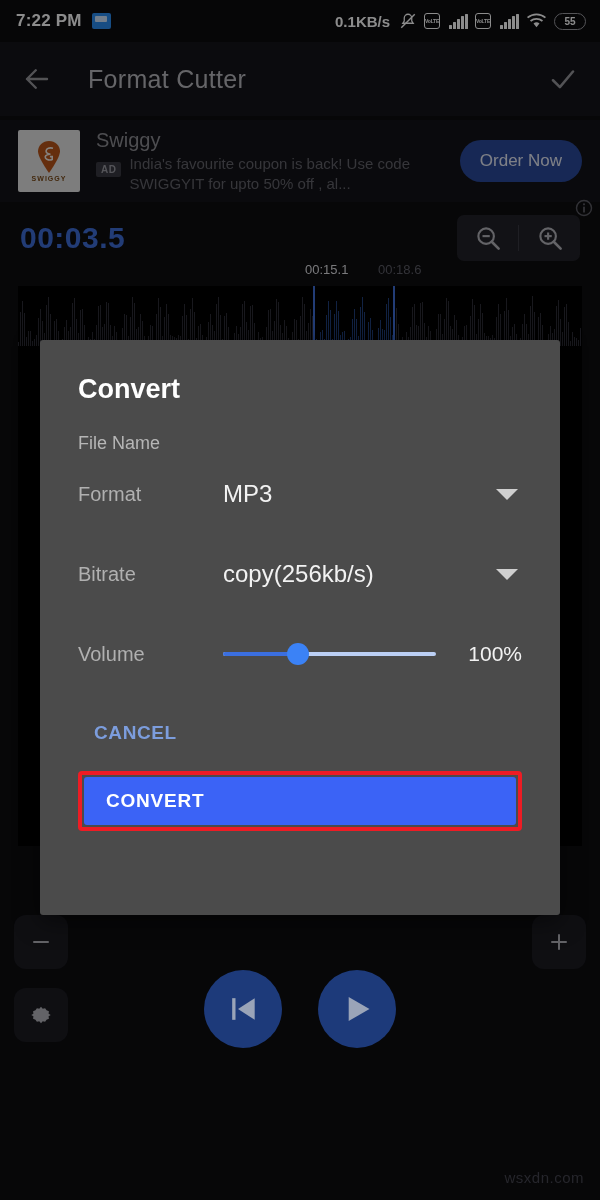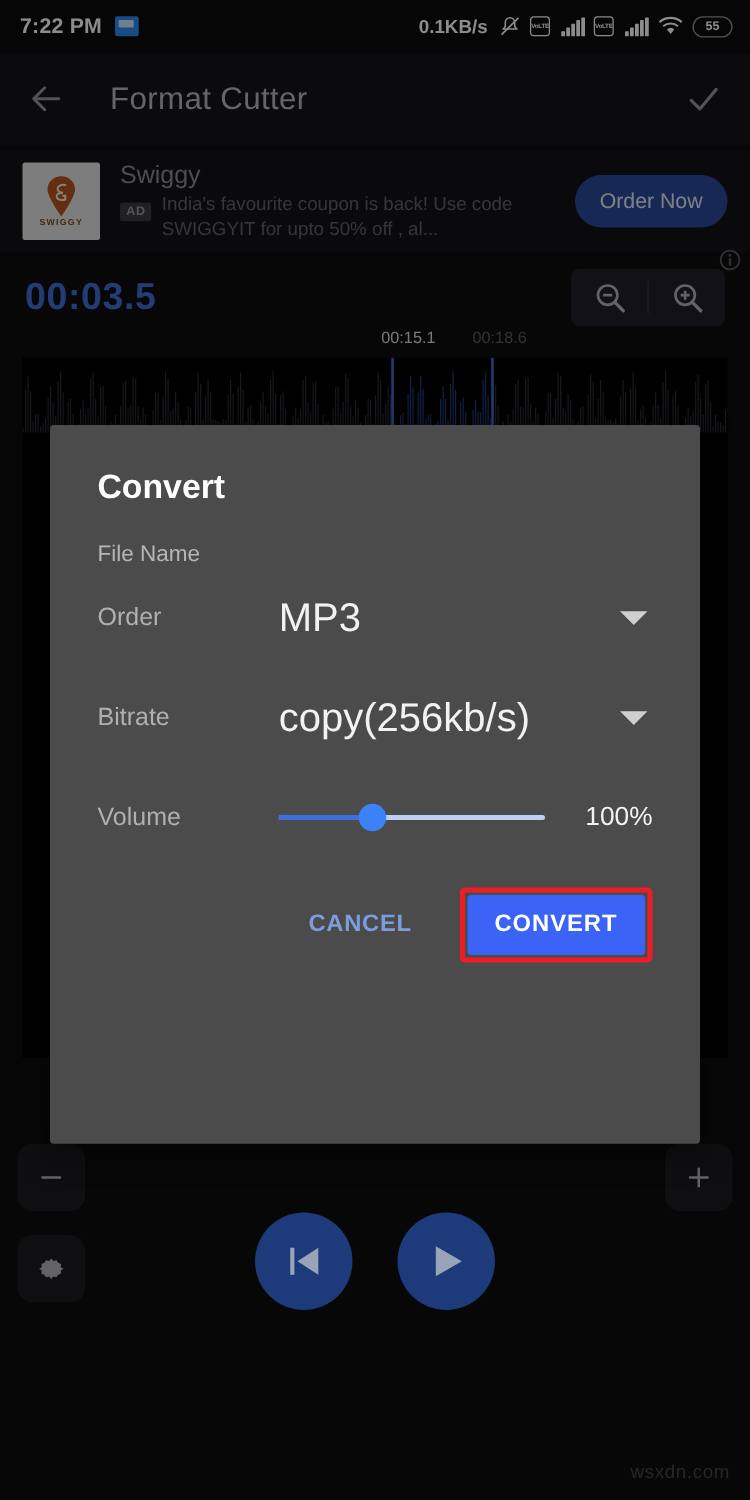--- a/index.html
+++ b/index.html
@@ -145,39 +145,39 @@
   .dlg-field { margin:14px 38px 0 38px; }
   .dlg-input {
     font-size:21px; color:#f2f2f2; padding-bottom:10px;
     border-bottom:2px solid #d7d7d7; white-space:nowrap; overflow:hidden;
   }
 
   .dlg-row {
     display:flex; align-items:center; margin:0 38px; height:80px;
   }
   .dlg-label { font-size:20px; color:#b0b0b0; width:145px; flex:none; }
-  .dlg-value { font-size:32px; color:#f2f2f2; flex:1; }
+  .dlg-value { font-size:24px; color:#f2f2f2; flex:1; }
   .caret {
     width:0; height:0; border-left:11px solid transparent; border-right:11px solid transparent;
     border-top:11px solid #cfcfcf; margin-right:4px;
   }
 
   .slider-wrap { flex:1; display:flex; align-items:center; margin-right:16px; }
   .track { position:relative; width:100%; height:4px; }
   .track-bg { position:absolute; inset:0; background:#bcd0f5; border-radius:2px; }
   .track-fill { position:absolute; left:0; top:0; height:4px; background:#3b6fe0; border-radius:2px; width:35%; }
   .thumb {
     position:absolute; left:35%; top:50%; transform:translate(-50%,-50%);
     width:22px; height:22px; border-radius:50%; background:#3b82f6;
   }
   .vol-val { font-size:21px; color:#f2f2f2; width:70px; text-align:right; flex:none;}
 
   .dlg-actions {
-    display:flex; align-items:center; justify-content:flex-end;
-    margin:16px 38px 0 38px; gap:22px;
+    display:flex; justify-content:flex-end;
+    margin:16px 38px 0 38px; gap:15px;flex-direction:column;
   }
   .btn-cancel {
     font-size:19px; color:#7c9ddd; font-weight:bold; letter-spacing:.6px;
     padding:12px 16px;
   }
   .btn-convert-hl { border:4px solid #ee1c24; border-radius:4px; padding:2px; }
   .btn-convert {
     background:#3b63f6; color:#ffffff; font-size:19px; font-weight:bold;
     letter-spacing:.8px; padding:13px 22px; border-radius:3px;
   }
@@ -621,21 +621,21 @@
   </div>
 </div>
 
 <div class="scrim"></div>
 
 <div class="dialog">
   <div class="dlg-title">Convert</div>
   <div class="dlg-sub">File Name</div>
 
   <div class="dlg-row">
-    <span class="dlg-label">Order</span>
+    <span class="dlg-label">Format</span>
     <span class="dlg-value">MP3</span>
     <span class="caret"></span>
   </div>
 
   <div class="dlg-row">
     <span class="dlg-label">Bitrate</span>
     <span class="dlg-value">copy(256kb/s)</span>
     <span class="caret"></span>
   </div>
 

